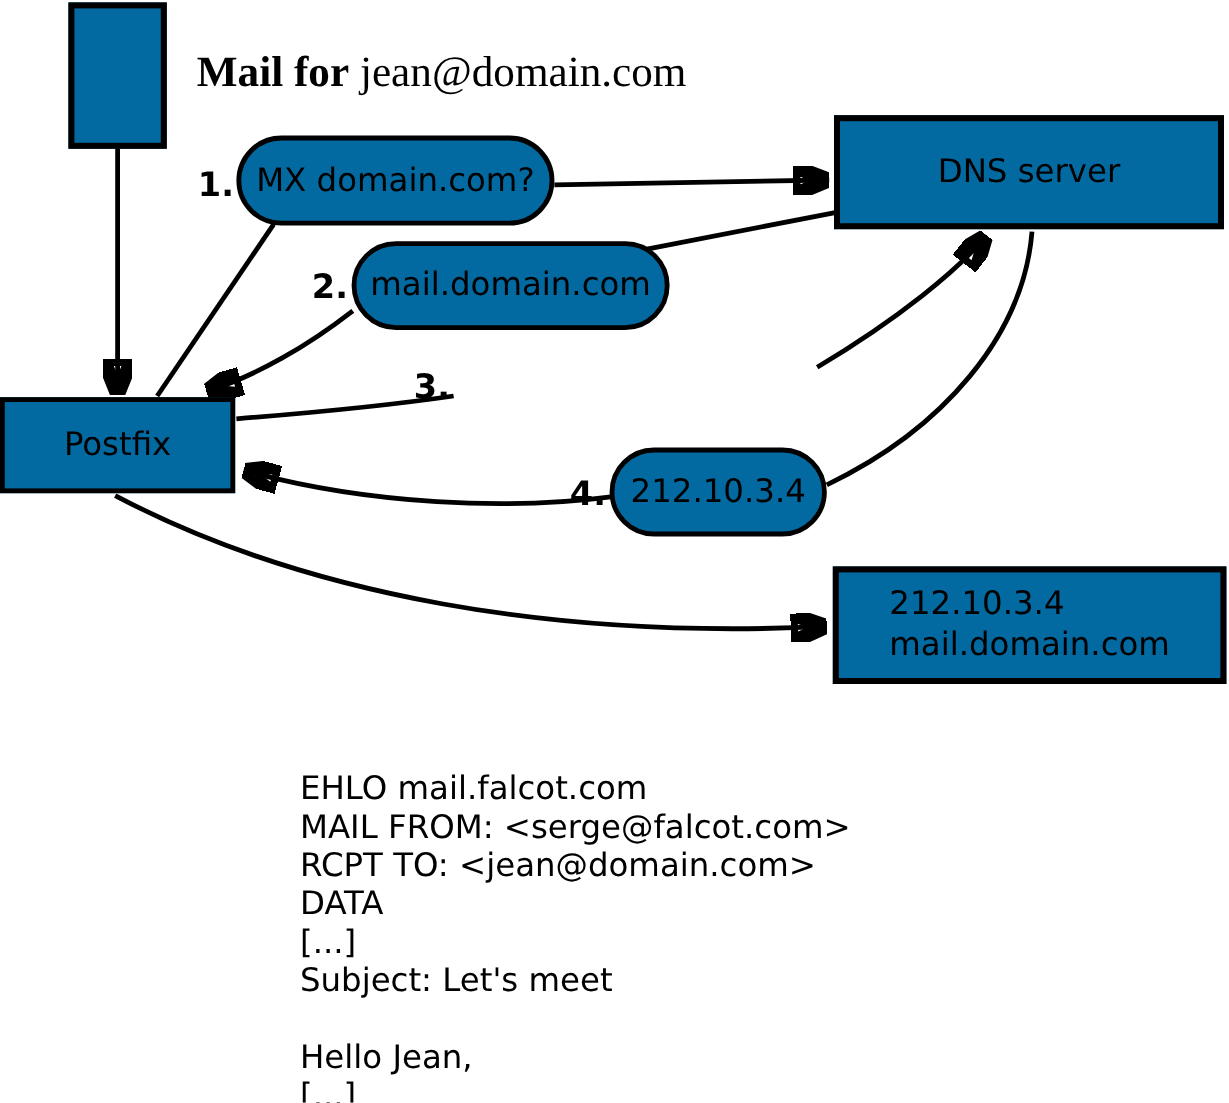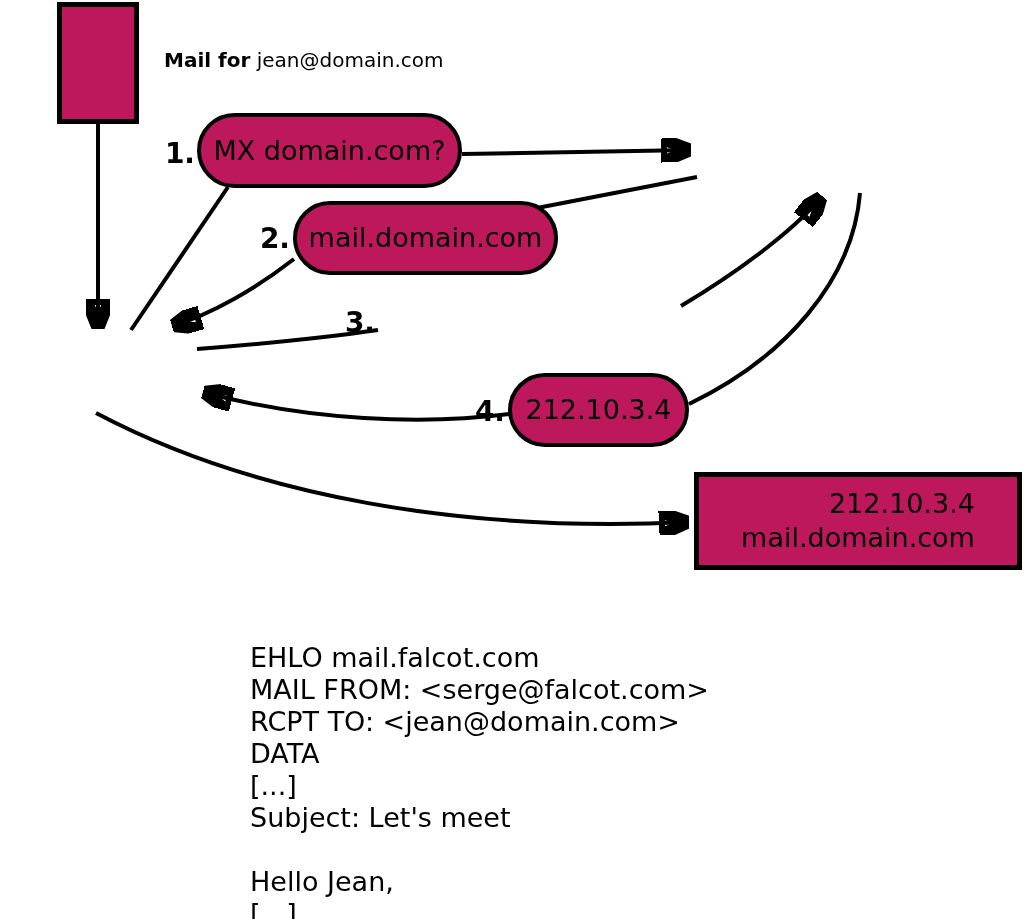--- a/index.html
+++ b/index.html
@@ -22,49 +22,50 @@
     width: 1024px; height: 919px;
     z-index: 1;
   }
   svg.wires path {
     stroke: #000000;
     stroke-width: 4;
     fill: none;
   }
   .node {
     position: absolute;
-    background: #be185d;
+    background: #0369a1;
     border: 4px solid #000000;
     display: flex;
     align-items: center;
     justify-content: center;
     z-index: 2;
     font-size: 27px;
     line-height: 32px;
-    text-align: right;
+    text-align: left;
   }
   .rectnode { border-width: 5px; }
   .pill { border-radius: 38px; }
   .num {
     position: absolute;
     z-index: 3;
     font-size: 28px;
     line-height: 32px;
     font-weight: bold;
     text-align: right;
     width: 50px;
   }
   .caption {
     position: absolute;
     left: 164px;
     top: 44px;
-    font-size: 20px;
+    font-size: 36px;
     line-height: 32px;
     z-index: 3;
     white-space: pre-wrap;
+    font-family: Liberation Serif, serif;
   }
   .caption .b { font-weight: bold; }
   .step5 {
     position: absolute;
     left: 205px;
     top: 534px;
     font-size: 28px;
     line-height: 32px;
     z-index: 3;
   }
@@ -102,21 +103,27 @@
     <path d="M681,306 C748,266 800,224 822,196" marker-end="url(#ah)"></path>
     <path d="M860,193 C853,280 785,358 689,404"></path>
     <path d="M509,414 C425,425 308,421 203,392" marker-end="url(#ah)"></path>
     <path d="M96,413 C255,497 465,533 689,522" marker-end="url(#ah)"></path>
   </svg>
 
   <div class="node rectnode" style="left:57px; top:2px; width:72px; height:112px;"></div>
 
   <div class="caption"><span class="b">Mail for</span><span> jean@domain.com</span></div>
 
+  <div class="node" style="left:0px; top:331px; width:188px; height:72px;">
+    <span>Postfix</span>
+  </div>
 
+  <div class="node rectnode" style="left:695px; top:96px; width:315px; height:85px;">
+    <span>DNS server</span>
+  </div>
 
   <div class="node rectnode" style="left:694px; top:472px; width:318px; height:88px;">
     <div class="mailserver-lines">
       <div>212.10.3.4</div>
       <div>mail.domain.com</div>
     </div>
   </div>
 
   <div class="num" style="left:145px; top:138px;">1.</div>
   <div class="node pill" style="left:197px; top:113px; width:257px; height:67px;">

